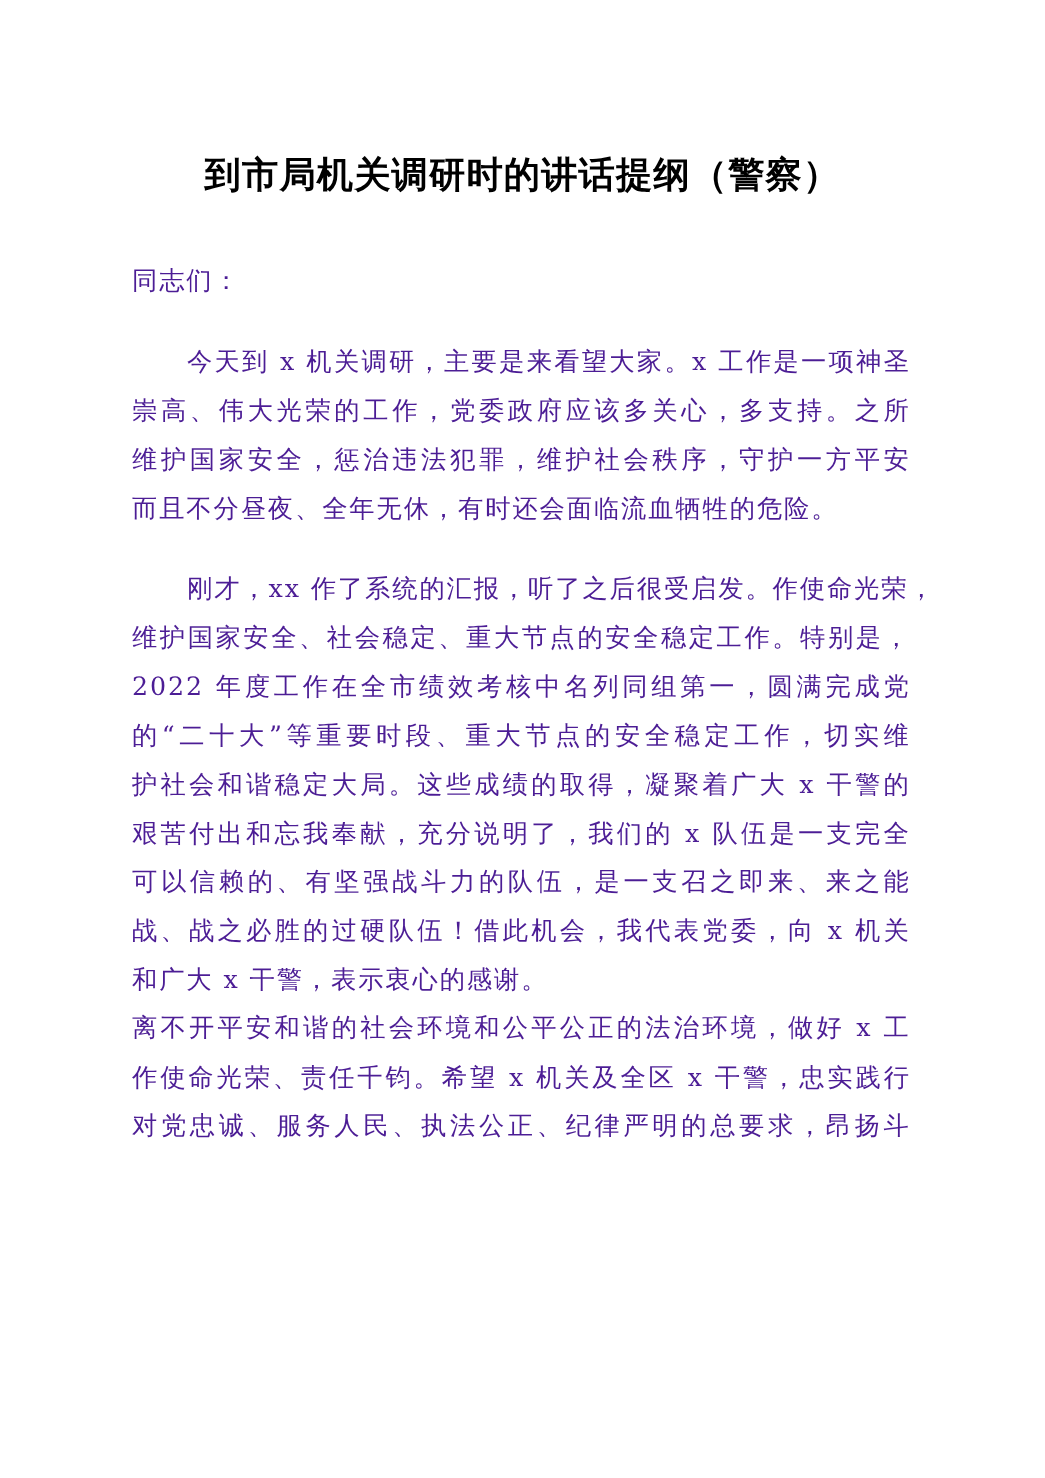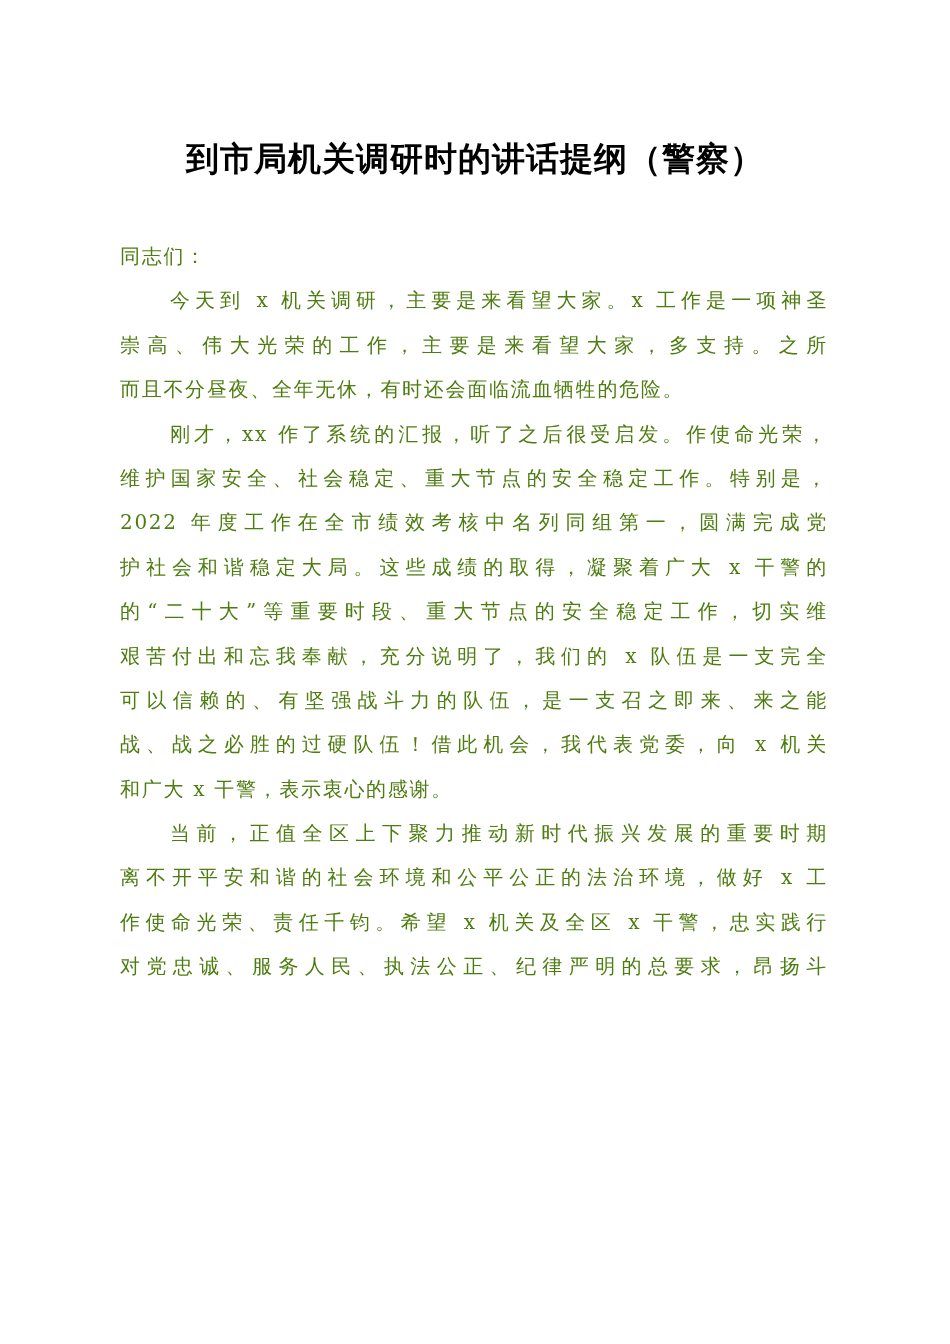--- a/index.html
+++ b/index.html
@@ -37,60 +37,61 @@
   }
   .body {
     position: absolute;
     left: 120px;
     top: 234px;
     width: 708px;
   }
   .line {
     height: 44.4px;
     line-height: 44.4px;
-    font-size: 20px;
+    font-size: 23px;
     white-space: nowrap;
     letter-spacing: 1.7px;
-    color: #4d7c0f;
+    color: #4c1d95;
   }
   .justify {
     text-align: justify;
     text-align-last: justify;
   }
   .indent {
     padding-left: 50px;
+    margin-top: 29px;
   }
 </style>
 </head>
 <body>
 
 <div class="page">
   <div class="title">到市局机关调研时的讲话提纲（警察）</div>
 
   <div class="body">
     <div class="line">同志们：</div>
 
     <div>
       <div class="line justify indent">今天到 x 机关调研，主要是来看望大家。x 工作是一项神圣</div>
-      <div class="line justify">崇高、伟大光荣的工作，主要是来看望大家，多支持。之所</div>
+      <div class="line justify">崇高、伟大光荣的工作，党委政府应该多关心，多支持。之所</div>
+      <div class="line justify">维护国家安全，惩治违法犯罪，维护社会秩序，守护一方平安</div>
       <div class="line">而且不分昼夜、全年无休，有时还会面临流血牺牲的危险。</div>
     </div>
 
     <div>
       <div class="line justify indent">刚才，xx 作了系统的汇报，听了之后很受启发。作使命光荣，</div>
       <div class="line justify">维护国家安全、社会稳定、重大节点的安全稳定工作。特别是，</div>
       <div class="line justify">2022 年度工作在全市绩效考核中名列同组第一，圆满完成党</div>
+      <div class="line justify">的“二十大”等重要时段、重大节点的安全稳定工作，切实维</div>
       <div class="line justify">护社会和谐稳定大局。这些成绩的取得，凝聚着广大 x 干警的</div>
-      <div class="line justify">的“二十大”等重要时段、重大节点的安全稳定工作，切实维</div>
       <div class="line justify">艰苦付出和忘我奉献，充分说明了，我们的 x 队伍是一支完全</div>
       <div class="line justify">可以信赖的、有坚强战斗力的队伍，是一支召之即来、来之能</div>
       <div class="line justify">战、战之必胜的过硬队伍！借此机会，我代表党委，向 x 机关</div>
       <div class="line">和广大 x 干警，表示衷心的感谢。</div>
     </div>
 
     <div>
-      <div class="line justify indent">当前，正值全区上下聚力推动新时代振兴发展的重要时期</div>
       <div class="line justify">离不开平安和谐的社会环境和公平公正的法治环境，做好 x 工</div>
       <div class="line justify">作使命光荣、责任千钧。希望 x 机关及全区 x 干警，忠实践行</div>
       <div class="line justify">对党忠诚、服务人民、执法公正、纪律严明的总要求，昂扬斗</div>
     </div>
   </div>
 </div>
 
 </body></html>

